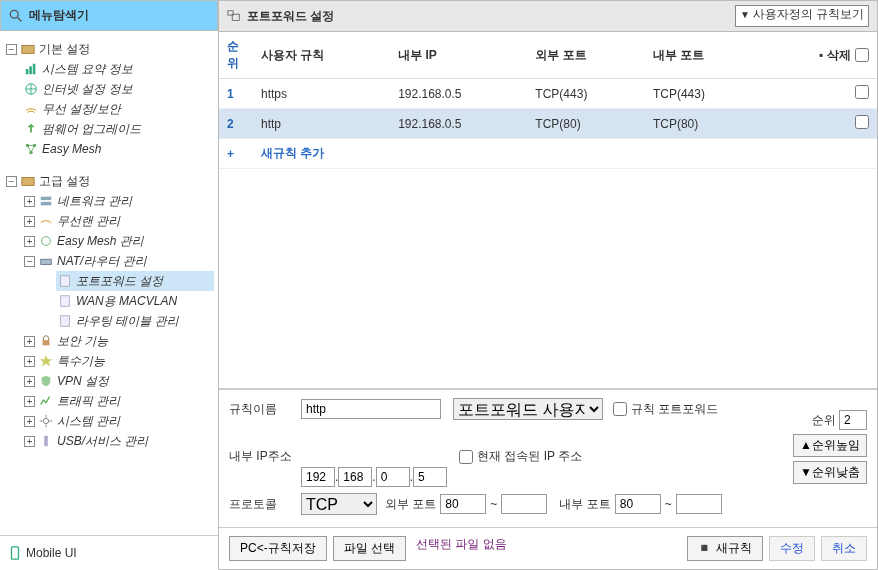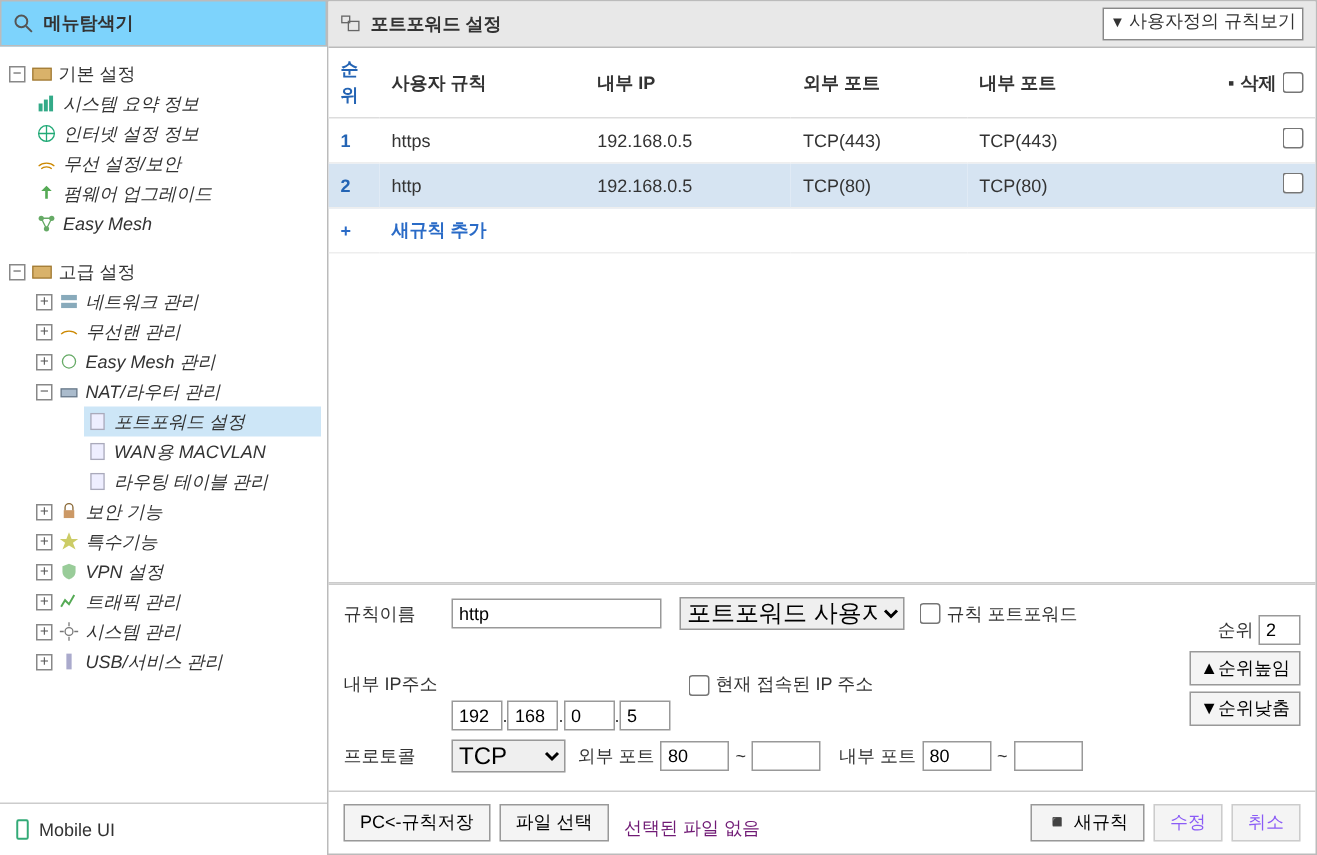--- a/index.html
+++ b/index.html
@@ -37,23 +37,23 @@
 .form-area { padding: 8px 10px 6px 10px; border-top: 1px solid #ccc; position: relative; }
 .form-row { display: flex; align-items: center; margin-bottom: 6px; }
 .flabel { width: 72px; }
 input[type=text] { border: 1px solid #999; height: 20px; padding: 0 4px; font-size: 12px; }
 select { border: 1px solid #999; height: 22px; font-size: 16px; }
 .ip-box input { width: 34px; text-align: left; margin-top: 41px; }
 .order-box { position: absolute; right: 10px; top: 20px; text-align: right; }
 .order-box .olabel { display:inline-block; }
 .order-box input { width: 28px; }
 .obtn { display: block; border: 1px solid #999; background: #f4f4f4; padding: 2px 6px; margin-top: 4px; font-size: 12px; cursor: pointer; min-width: 66px; text-align:center; }
-.footer { padding: 8px 10px; display: flex; align-items: flex-end; gap: 6px; border-top: 1px solid #ccc; }
+.footer { padding: 8px 10px; display: flex; align-items: flex-start; gap: 6px; border-top: 1px solid #ccc; }
 .btn { border: 1px solid #999; background: #f4f4f4; padding: 3px 10px; font-size: 12px; cursor: pointer; }
-.btn.disabled { color: #8b5cf6; border-color: #ccc; }
+.btn.disabled { color: #1d4ed8; border-color: #ccc; }
 .spacer { flex: 1; }
 .file-status { margin-left: 4px; color: #701a75; }
 .cb { width: 14px; height: 14px; }
 .delete-hdr { display:inline-flex; align-items:center; gap:4px; justify-content:flex-end; width:100%; }
 .tilde { padding: 0 4px; }
 </style>
 </head>
 <body>
 
 <div class="sidebar">

